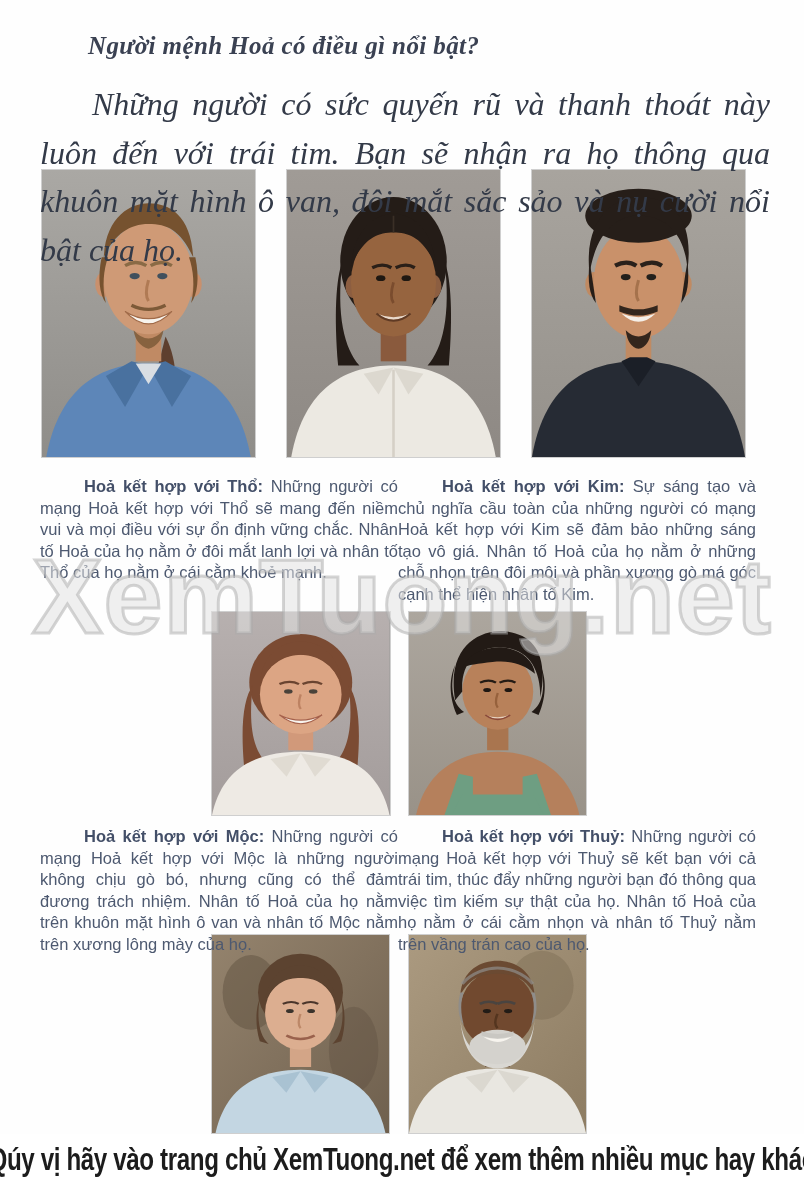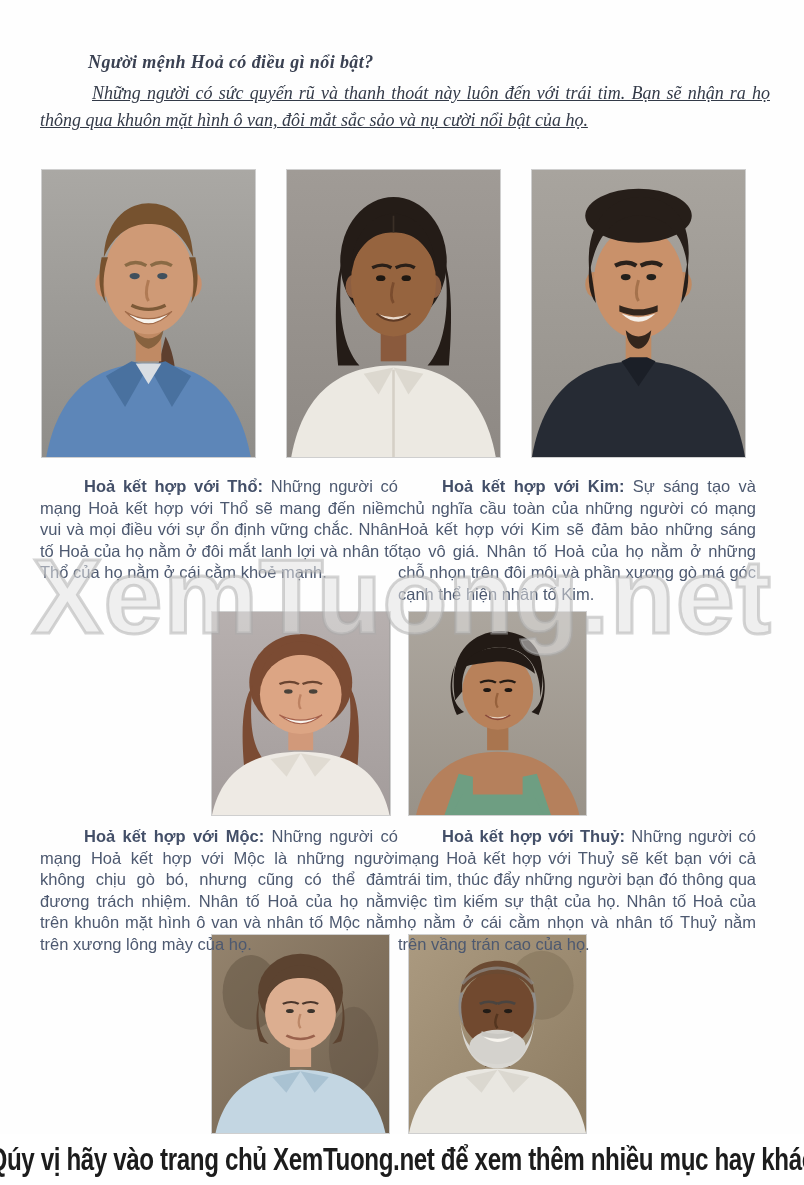--- a/index.html
+++ b/index.html
@@ -5,30 +5,30 @@
   html,body{margin:0;padding:0;}
   body{
     width:804px;height:1185px;position:relative;overflow:hidden;
     background:#ffffff;
     font-family:"Liberation Sans","DejaVu Sans",sans-serif;
   }
   .page{position:absolute;inset:0;background:#fefefe;}
 
   
   .title{
-    position:absolute;left:88px;top:52px;margin:0;
+    position:absolute;left:88px;top:32px;margin:0;
     font-family:"Liberation Serif","DejaVu Serif",serif;
-    font-style:italic;font-weight:bold;font-size:18px;
+    font-style:italic;font-weight:bold;font-size:25px;
     color:#3a4152;letter-spacing:.4px;z-index:2;
   }
   .intro{
     position:absolute;left:40px;top:80px;width:730px;margin:0;
     font-family:"Liberation Serif","DejaVu Serif",serif;
-    font-style:italic;font-size:18px;line-height:1.52;
-    color:#333a48;text-align:justify;text-indent:52px;z-index:2;text-decoration:underline;
+    font-style:italic;font-size:32px;line-height:1.52;
+    color:#333a48;text-align:justify;text-indent:52px;z-index:2;
   }
 
   
   .photo-row{position:absolute;display:flex;z-index:1;}
   .row1{left:42px;top:170px;width:704px;height:287px;gap:32px;}
   .row1 .photo{width:213px;height:287px;}
   .row2{left:212px;top:612px;width:374px;height:203px;gap:19px;}
   .row2 .photo{width:178px;height:203px;}
   .row3{left:212px;top:935px;width:374px;height:198px;gap:20px;}
   .row3 .photo{width:177px;height:198px;}

